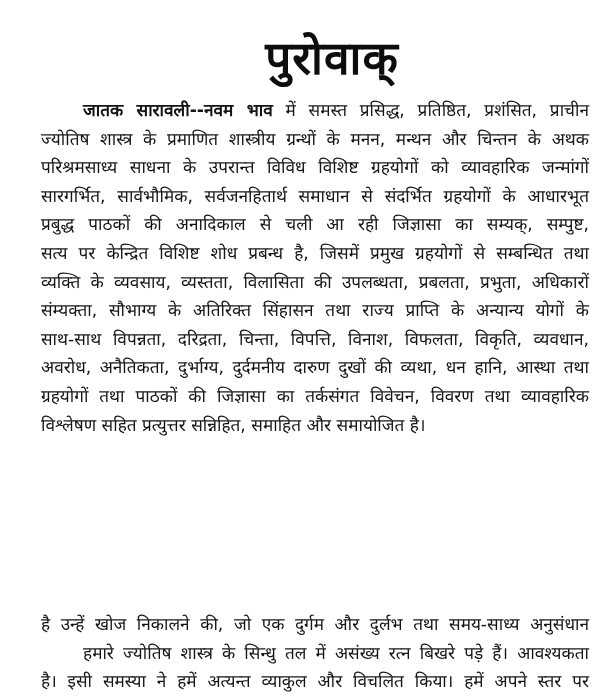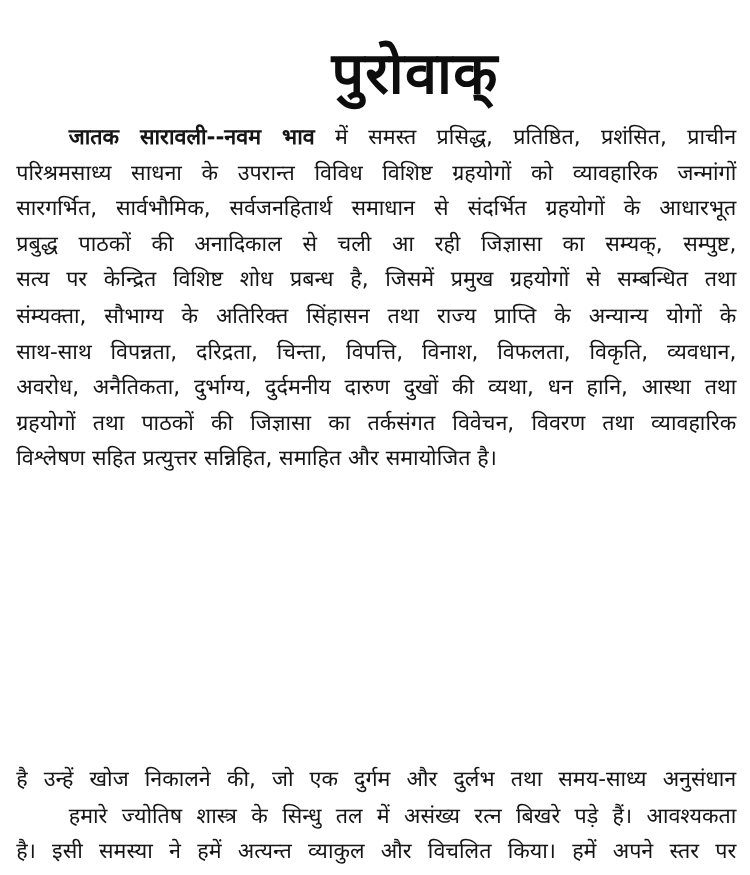--- a/index.html
+++ b/index.html
@@ -57,43 +57,46 @@
       width: 576px;
     }
     .lead-bold {
       font-weight: bold;
     }
     .line {
       display: block;
       white-space: nowrap;
       text-align: justify;
       text-align-last: justify;
+      margin-left: 28px;
     }
     .line.last {
       text-align-last: left;
     }
     .line.indent {
       padding-left: 42px;
     }
   </style>
 </head>
 <body>
 
 <div class="page">
 
   <div class="title">पुरोवाक्</div>
 
   <div class="body-text">
 
     <div class="para-1">
       <span class="line indent"><span class="lead-bold">जातक सारावली--नवम भाव</span><span> में समस्त प्रसिद्ध, प्रतिष्ठित, प्रशंसित, प्राचीन</span></span>
+      <span class="line">ज्योतिष शास्त्र के प्रमाणित शास्त्रीय ग्रन्थों के मनन, मन्थन और चिन्तन के अथक</span>
       <span class="line">परिश्रमसाध्य साधना के उपरान्त विविध विशिष्ट ग्रहयोगों को व्यावहारिक जन्मांगों</span>
       <span class="line">सारगर्भित, सार्वभौमिक, सर्वजनहितार्थ समाधान से संदर्भित ग्रहयोगों के आधारभूत</span>
       <span class="line">प्रबुद्ध पाठकों की अनादिकाल से चली आ रही जिज्ञासा का सम्यक्, सम्पुष्ट,</span>
       <span class="line">सत्य पर केन्द्रित विशिष्ट शोध प्रबन्ध है, जिसमें प्रमुख ग्रहयोगों से सम्बन्धित तथा</span>
+      <span class="line">व्यक्ति के व्यवसाय, व्यस्तता, विलासिता की उपलब्धता, प्रबलता, प्रभुता, अधिकारों</span>
       <span class="line">संम्यक्ता, सौभाग्य के अतिरिक्त सिंहासन तथा राज्य प्राप्ति के अन्यान्य योगों के</span>
       <span class="line">साथ-साथ विपन्नता, दरिद्रता, चिन्ता, विपत्ति, विनाश, विफलता, विकृति, व्यवधान,</span>
       <span class="line">अवरोध, अनैतिकता, दुर्भाग्य, दुर्दमनीय दारुण दुखों की व्यथा, धन हानि, आस्था तथा</span>
       <span class="line">ग्रहयोगों तथा पाठकों की जिज्ञासा का तर्कसंगत विवेचन, विवरण तथा व्यावहारिक</span>
       <span class="line last">विश्लेषण सहित प्रत्युत्तर सन्निहित, समाहित और समायोजित है।</span>
     </div>
 
     <div class="para-2">
       <span class="line">है उन्हें खोज निकालने की, जो एक दुर्गम और दुर्लभ तथा समय-साध्य अनुसंधान</span>
       <span class="line indent">हमारे ज्योतिष शास्त्र के सिन्धु तल में असंख्य रत्न बिखरे पड़े हैं। आवश्यकता</span>

